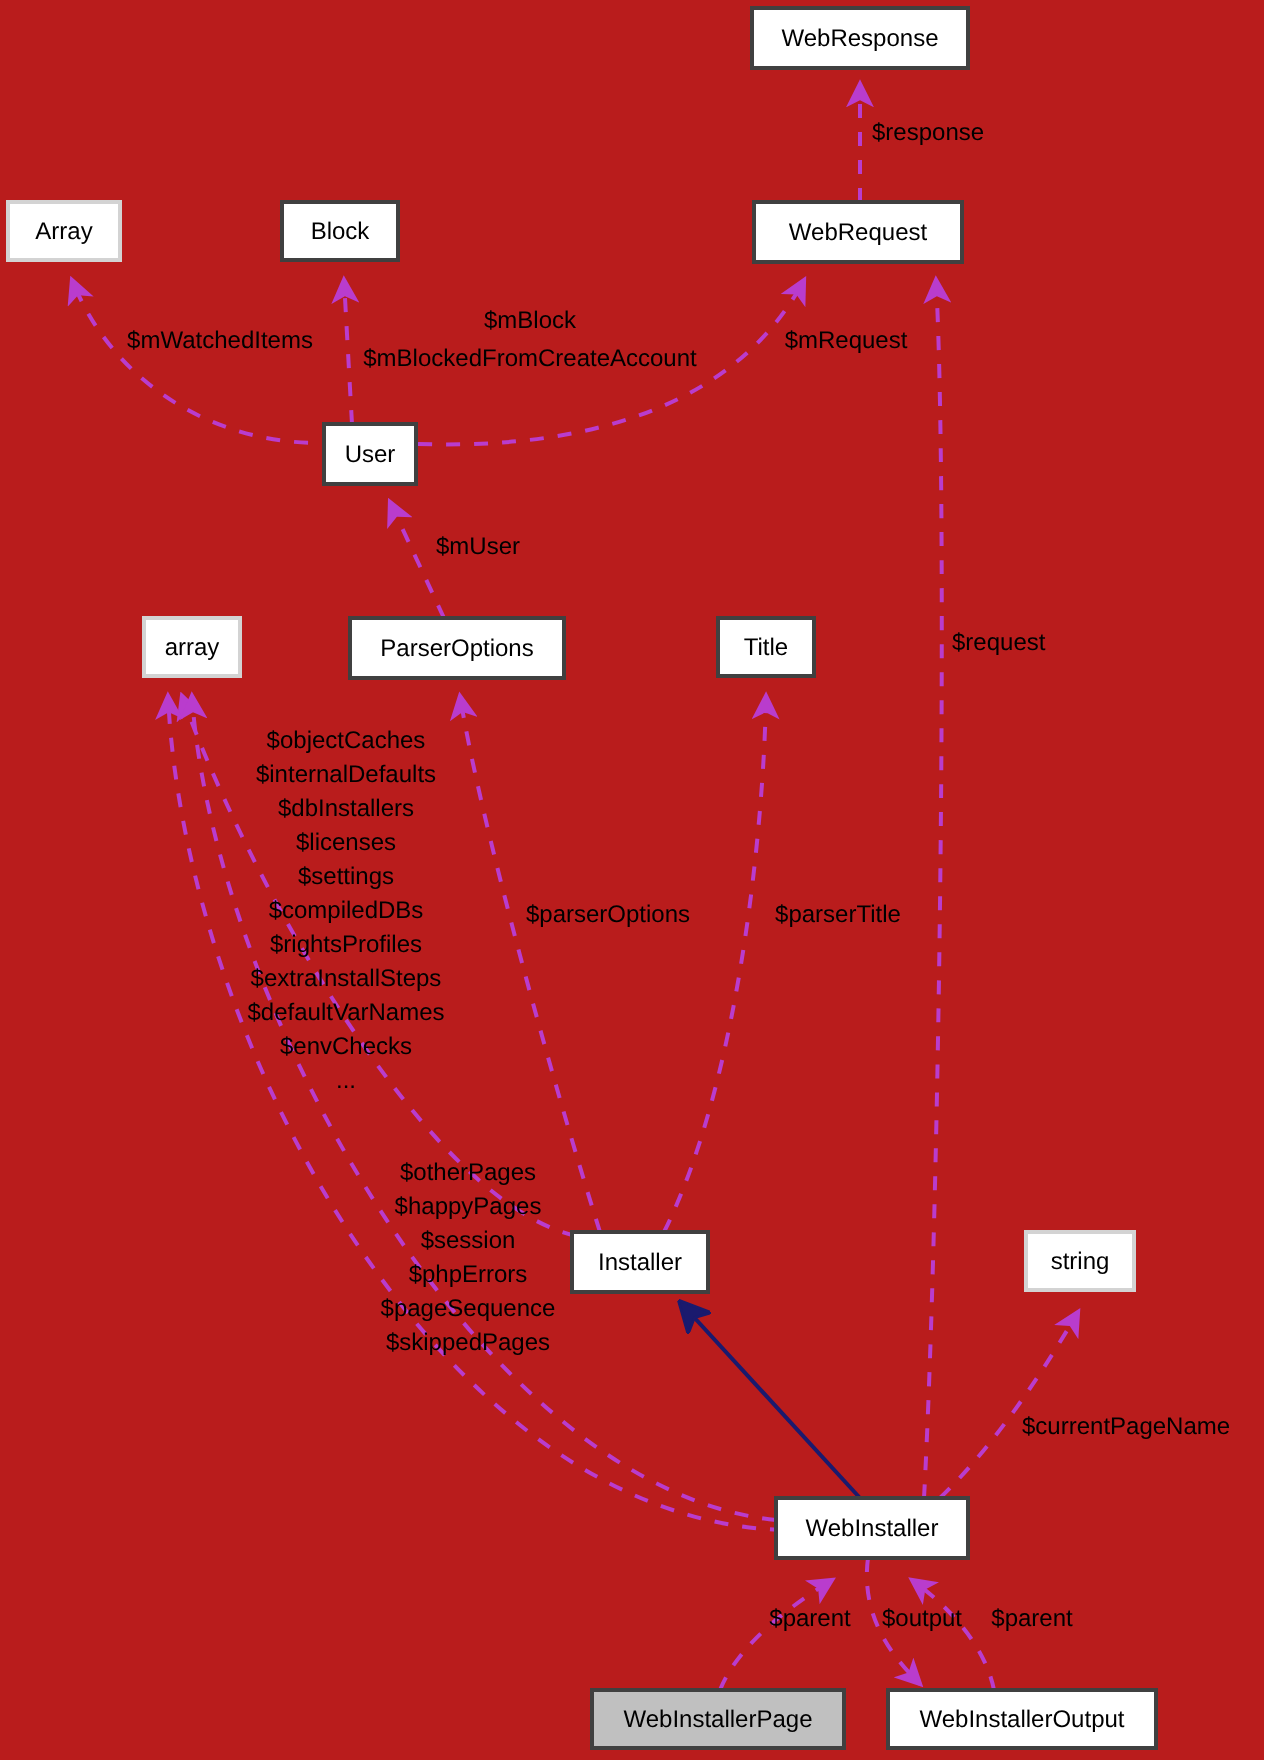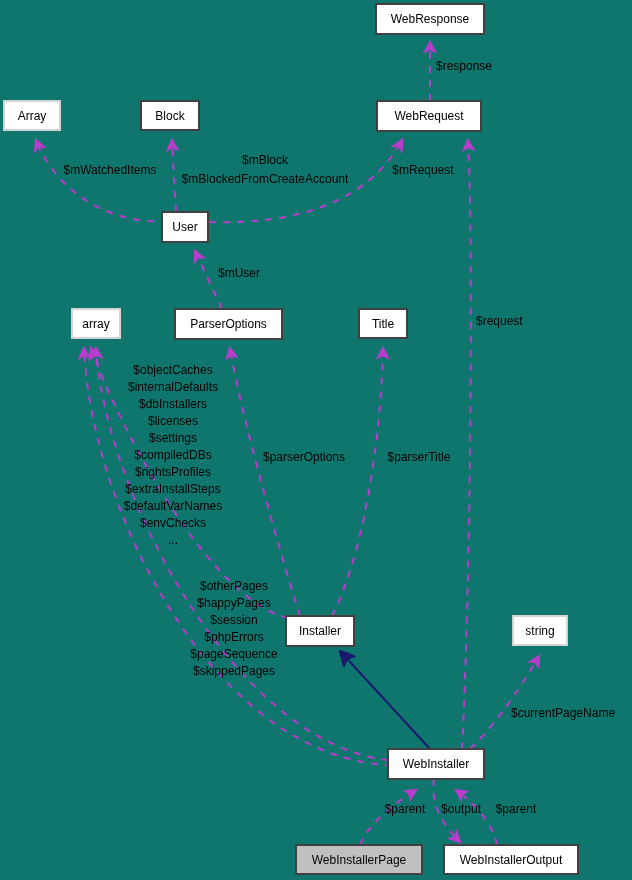--- a/index.html
+++ b/index.html
@@ -10,21 +10,21 @@
   body {
     width: 632px;
     height: 880px;
     font-family: "Liberation Sans", sans-serif;
     overflow: hidden;
   }
   #diagram-root {
     position: relative;
     width: 632px;
     height: 880px;
-    background: #0f766e;
+    background: #b91c1c;
   }
   svg#uml-canvas {
     position: absolute;
     left: 0;
     top: 0;
     width: 632px;
     height: 880px;
     display: block;
   }
   .node-box {

